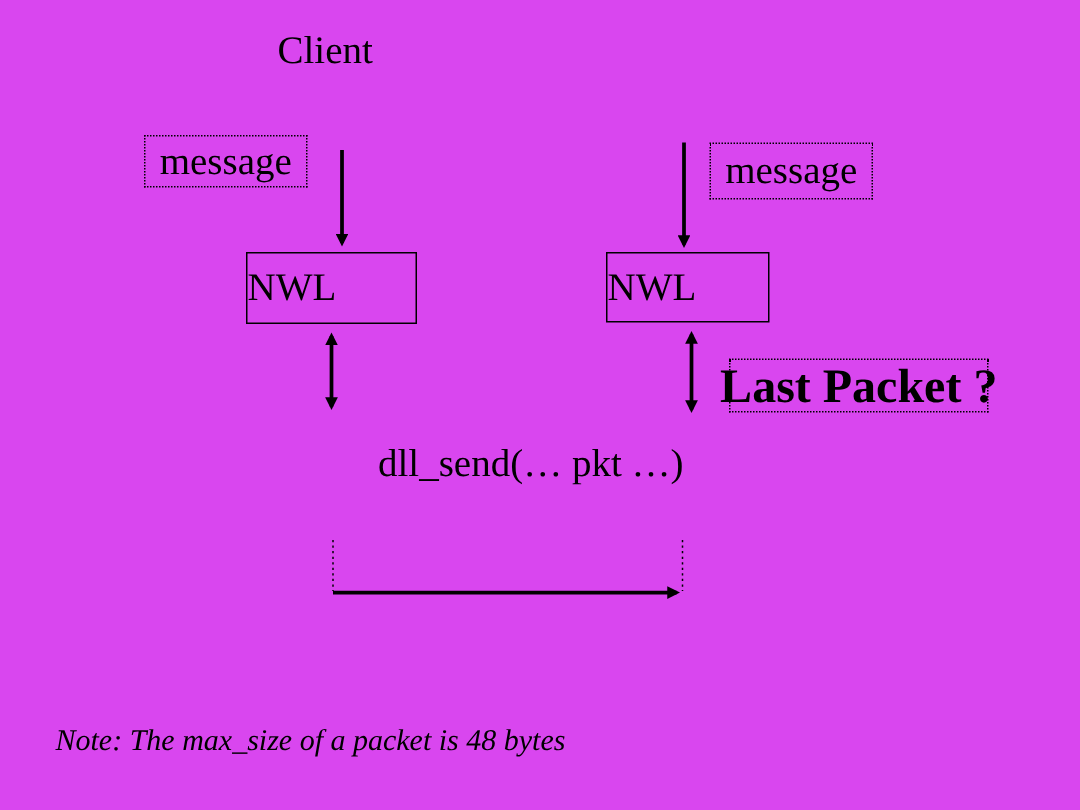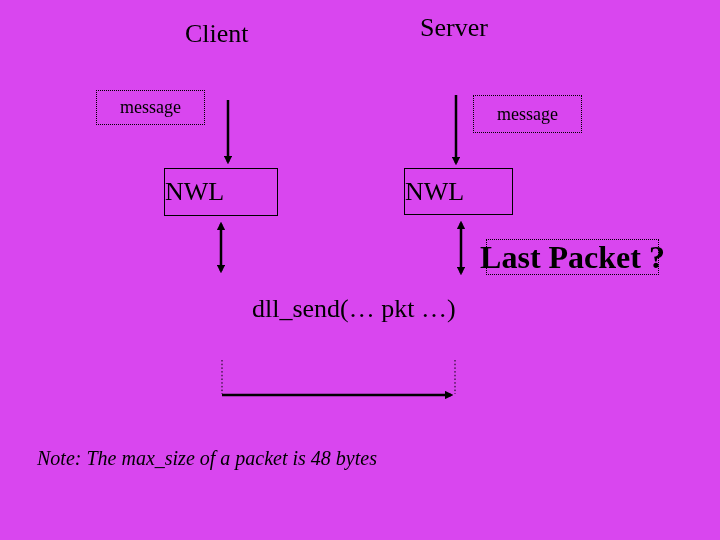--- a/index.html
+++ b/index.html
@@ -28,21 +28,21 @@
   .title {
     font-size: 26px;
     line-height: 1.1;
     white-space: nowrap;
   }
   .dotted-box {
     border: 1px dotted #000000;
     display: flex;
     align-items: center;
     justify-content: center;
-    font-size: 18px;
+    font-size: 26px;
     box-sizing: border-box;
     white-space: nowrap;
   }
   .solid-box {
     border: 1.5px solid #000000;
     display: flex;
     align-items: center;
     justify-content: flex-start;
     font-size: 26px;
     box-sizing: border-box;
@@ -58,21 +58,21 @@
     left: 486px; top: 239px; width: 173px; height: 36px;
     font-weight: bold; font-size: 32px;
   }
   .call-label {
     font-size: 26px;
     white-space: nowrap;
   }
   .dll-send { left: 252px; top: 294px; }
   .dll-recv { left: 252px; top: 329px; }
   .note {
-    left: 37px; top: 447px;
+    left: 37px; top: 483px;
     font-size: 20px;
     font-style: italic;
     white-space: nowrap;
   }
   svg line, svg path { stroke: #000000; }
   svg .head { fill: #000000; stroke: none; }
 </style>
 </head>
 <body>
 
@@ -96,21 +96,20 @@
 
     <line x1="461" y1="223" x2="461" y2="273" stroke-width="2.5" marker-start="url(#arrowStart)" marker-end="url(#arrowEnd)"></line>
 
     <path d="M222,360 L222,394 M455,360 L455,394" fill="none" stroke-width="1" stroke-dasharray="1.5,2.2"></path>
 
     <line x1="222" y1="395" x2="451" y2="395" stroke-width="2.5" marker-end="url(#arrowEnd)"></line>
   </svg>
 
   <div class="abs title client-title">Client</div>
 
-  <div class="abs title server-title">Server</div>
 
   <div class="abs dotted-box client-message-box">
     <span>message</span>
   </div>
 
   <div class="abs dotted-box server-message-box">
     <span>message</span>
   </div>
 
   <div class="abs solid-box client-nwl-box">

